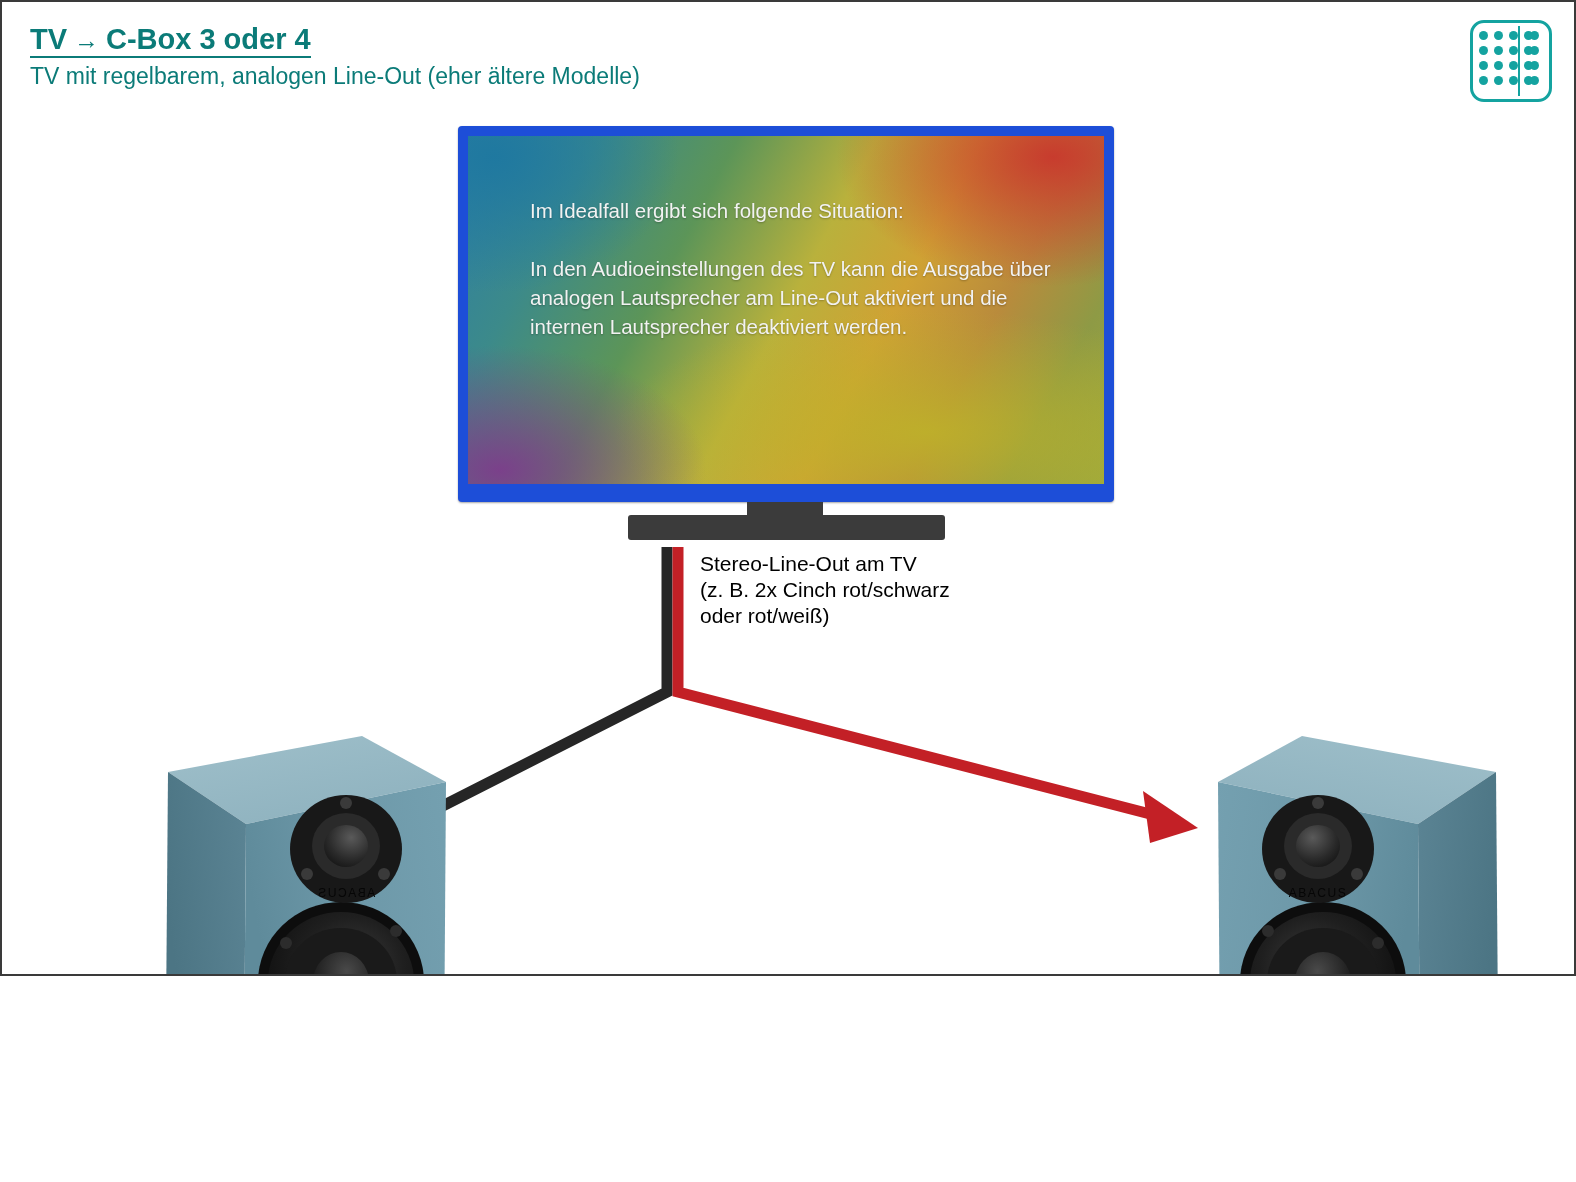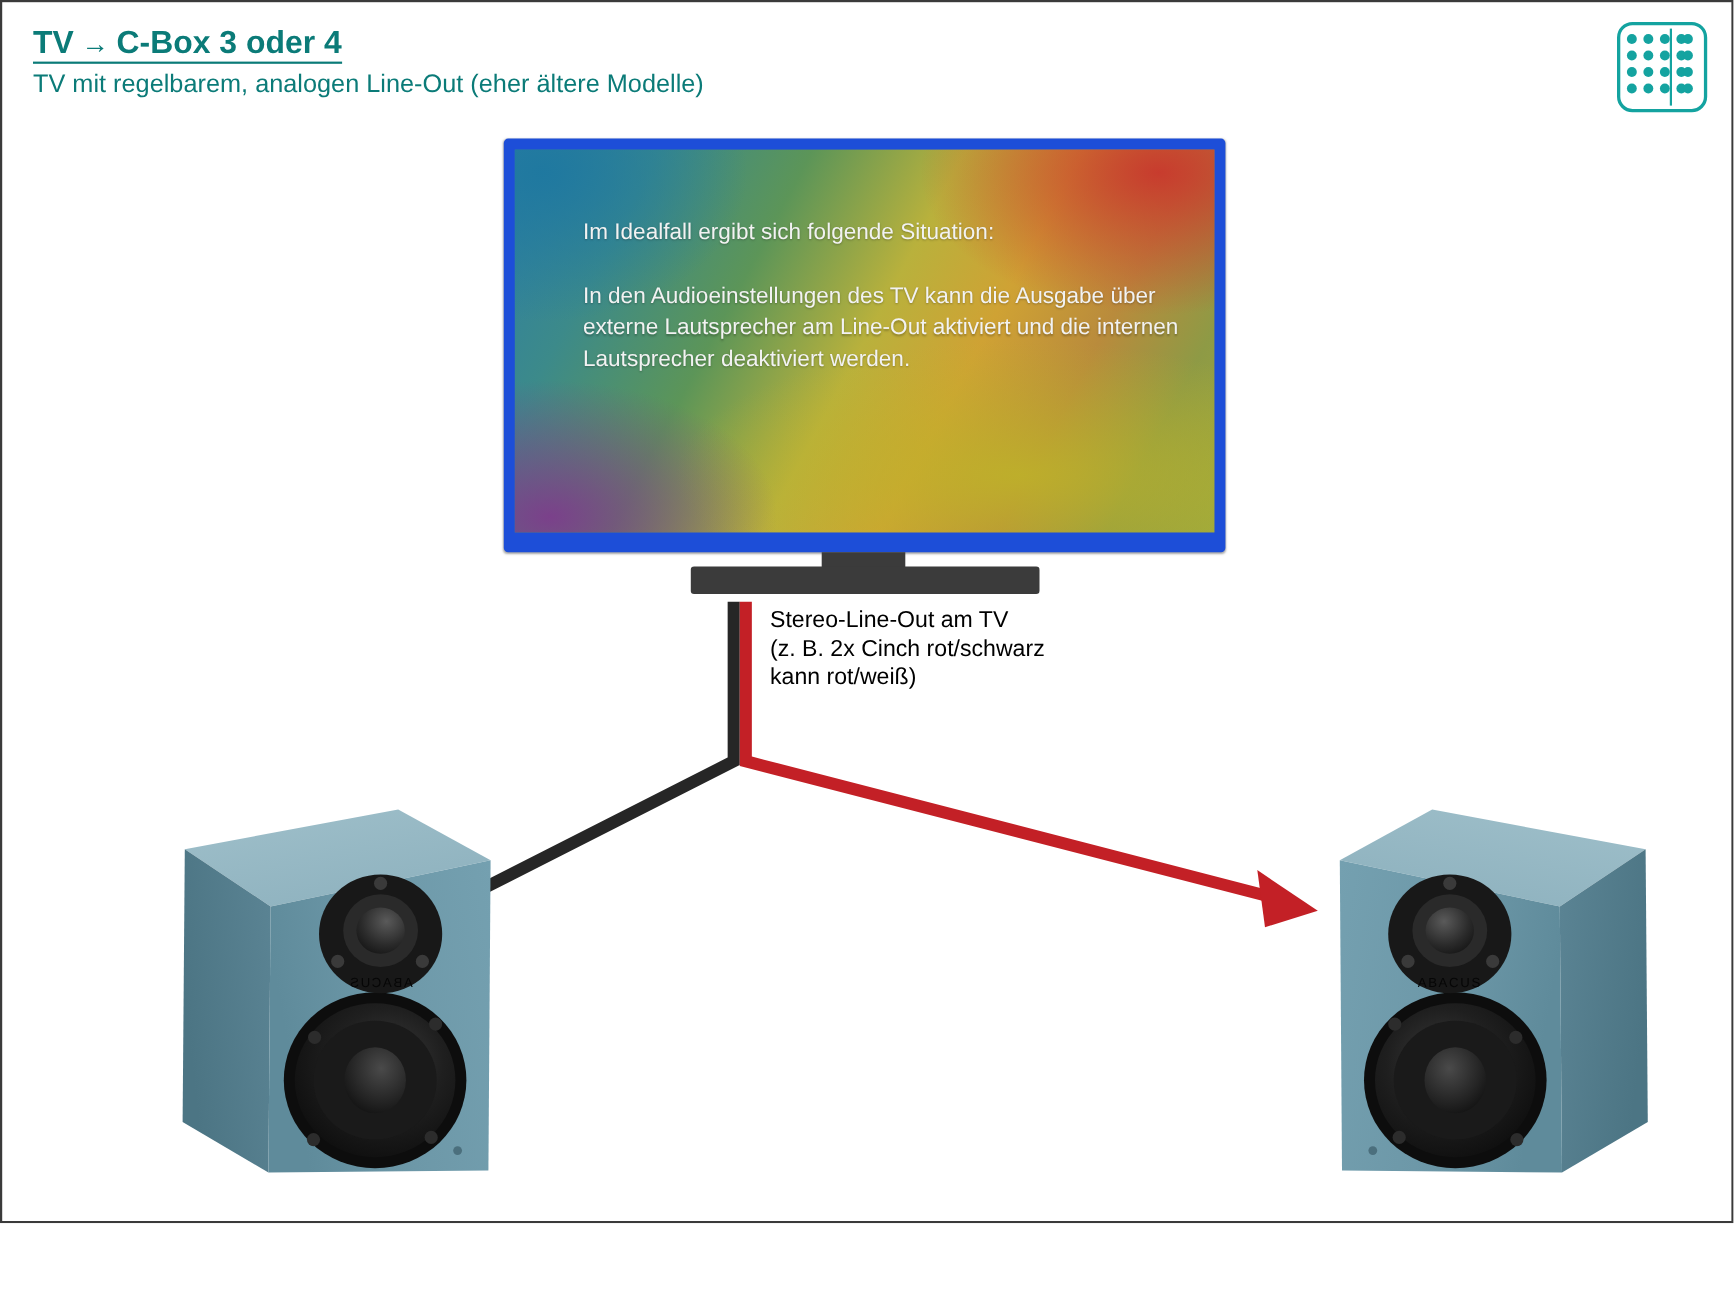--- a/index.html
+++ b/index.html
@@ -1,21 +1,21 @@
 <!DOCTYPE html>
 <html><head>
 <meta charset="utf-8">
 <title>TV → C-Box 3 oder 4</title>
 <style>
   html,body{margin:0;padding:0;background:#ffffff;}
   body{font-family:"Liberation Sans","DejaVu Sans",sans-serif;}
 
   #page{
     position:relative;
-    width:1576px;height:1112px;
+    width:1576px;height:976px;
     background:#ffffff;
     border:2px solid #3a3a3a;
     box-sizing:border-box;
     overflow:hidden;
   }
 
   
   #header{position:absolute;left:28px;top:22px;}
   #title{
     font-size:29px;font-weight:bold;color:#0b7b78;
@@ -122,41 +122,41 @@
         <div class="d"></div>
         <div class="d"></div>
     </div>
   </div>
 
   <div id="tv">
     <div id="tv-screen">
       <div id="tv-text">
         <p>Im Idealfall ergibt sich folgende Situation:</p>
         <p>In den Audioeinstellungen des TV kann die
-Ausgabe über externe Lautsprecher am
+Ausgabe über analogen Lautsprecher am
 Line-Out aktiviert und die internen Lautsprecher
 deaktiviert werden.</p>
       </div>
     </div>
   </div>
   <div id="tv-neck"></div>
   <div id="tv-base"></div>
 
   <svg id="wires" viewBox="0 0 1576 1182">
 
     <path d="M 665,545 L 665,690 L 415,817" fill="none" stroke="#262626" stroke-width="11" stroke-linejoin="miter"></path>
     <polygon points="377,833 433,789 428,841" fill="#262626"></polygon>
 
     <path d="M 676,545 L 676,690 L 1152,813" fill="none" stroke="#c32026" stroke-width="11" stroke-linejoin="miter"></path>
     <polygon points="1196,826 1141,789 1148,841" fill="#c32026"></polygon>
   </svg>
 
   <div class="label" id="label-lineout">Stereo-Line-Out am TV
 (z. B. 2x Cinch rot/schwarz
-kann rot/weiß)</div>
+oder rot/weiß)</div>
 
   <div class="speaker" id="speaker-left">
     <svg viewBox="0 0 352 350" width="352" height="350" style="transform:scaleX(-1);">
       <defs>
         <linearGradient id="frontL" x1="0" y1="0" x2="1" y2="0.25">
           <stop offset="0%" stop-color="#74a0b0"></stop>
             <stop offset="55%" stop-color="#6d98a8"></stop>
           <stop offset="100%" stop-color="#5f8b9b"></stop>
         </linearGradient>
         <linearGradient id="topL" x1="0" y1="1" x2="0.6" y2="0">

